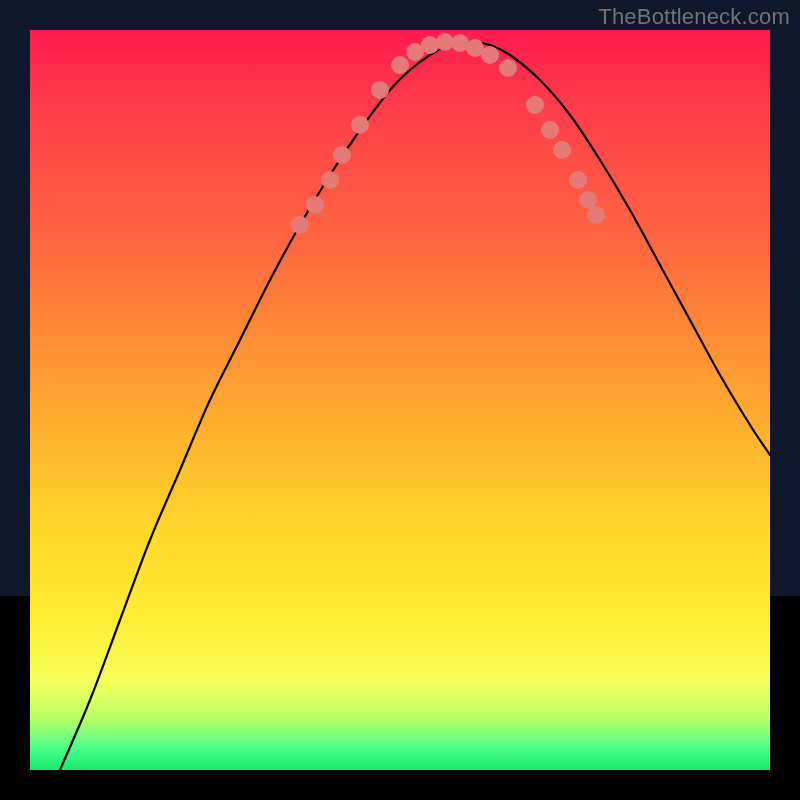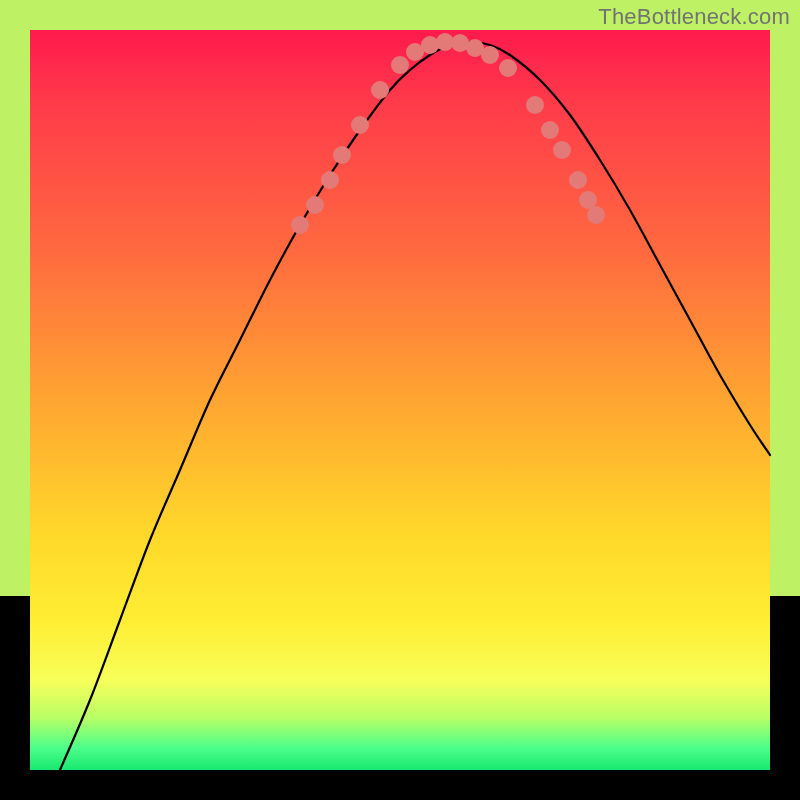--- a/index.html
+++ b/index.html
@@ -10,21 +10,21 @@
     overflow: hidden;
     background: #000;
     font-family: Arial, Helvetica, sans-serif;
   }
   .frame {
     position: absolute;
     left: 0;
     top: 0;
     width: 800px;
     height: 596px;
-    background: #bef264;
+    background: #0f172a;
   }
   .plot {
     position: absolute;
     left: 30px;
     top: 30px;
     width: 740px;
     height: 740px;
     
     background: linear-gradient(
       to bottom,

